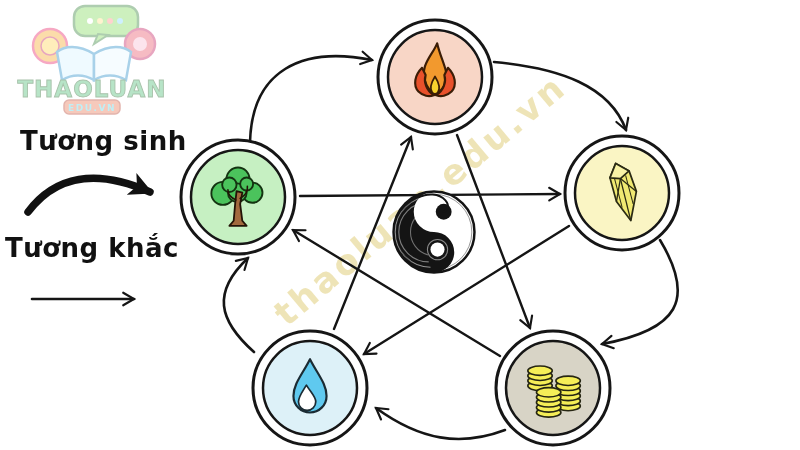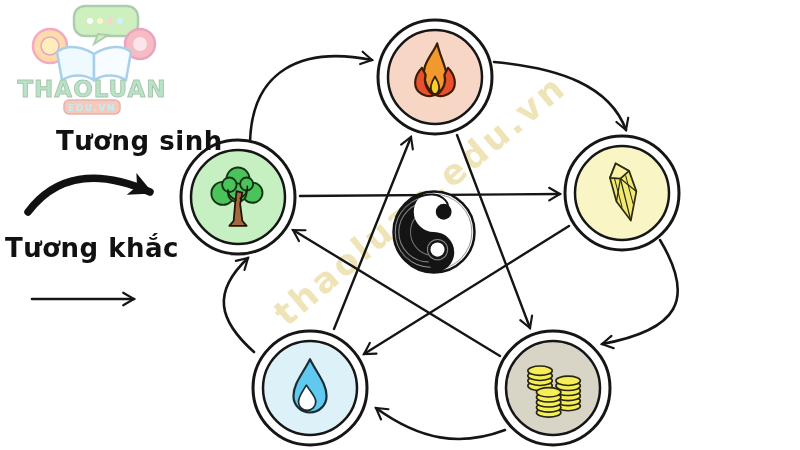--- a/index.html
+++ b/index.html
@@ -15,21 +15,21 @@
     font-size:35px;font-weight:700;letter-spacing:3px;
     color:#ece0ab;opacity:.85;white-space:nowrap;user-select:none;
   }
   #diagram-svg{position:absolute;left:0;top:0;z-index:2;}
   .icon-box{position:absolute;z-index:3;}
   
   .legend-label{
     position:absolute;z-index:5;color:#111;font-weight:800;
     font-size:26px;text-align:center;letter-spacing:.5px;white-space:nowrap;
   }
-  #sinh-label{left:20px;top:126px;width:156px;margin-left:36px;}
+  #sinh-label{left:20px;top:126px;width:156px;}
   #khac-label{left:4px;top:233px;width:176px;}
   
   .logo{position:absolute;left:12px;top:0;width:160px;height:118px;z-index:4;opacity:.38;}
 </style>
 </head>
 <body>
 
 <div class="watermark">thaoluan.edu.vn</div>
 
 <svg id="diagram-svg" width="800" height="450" viewBox="0 0 800 450">

